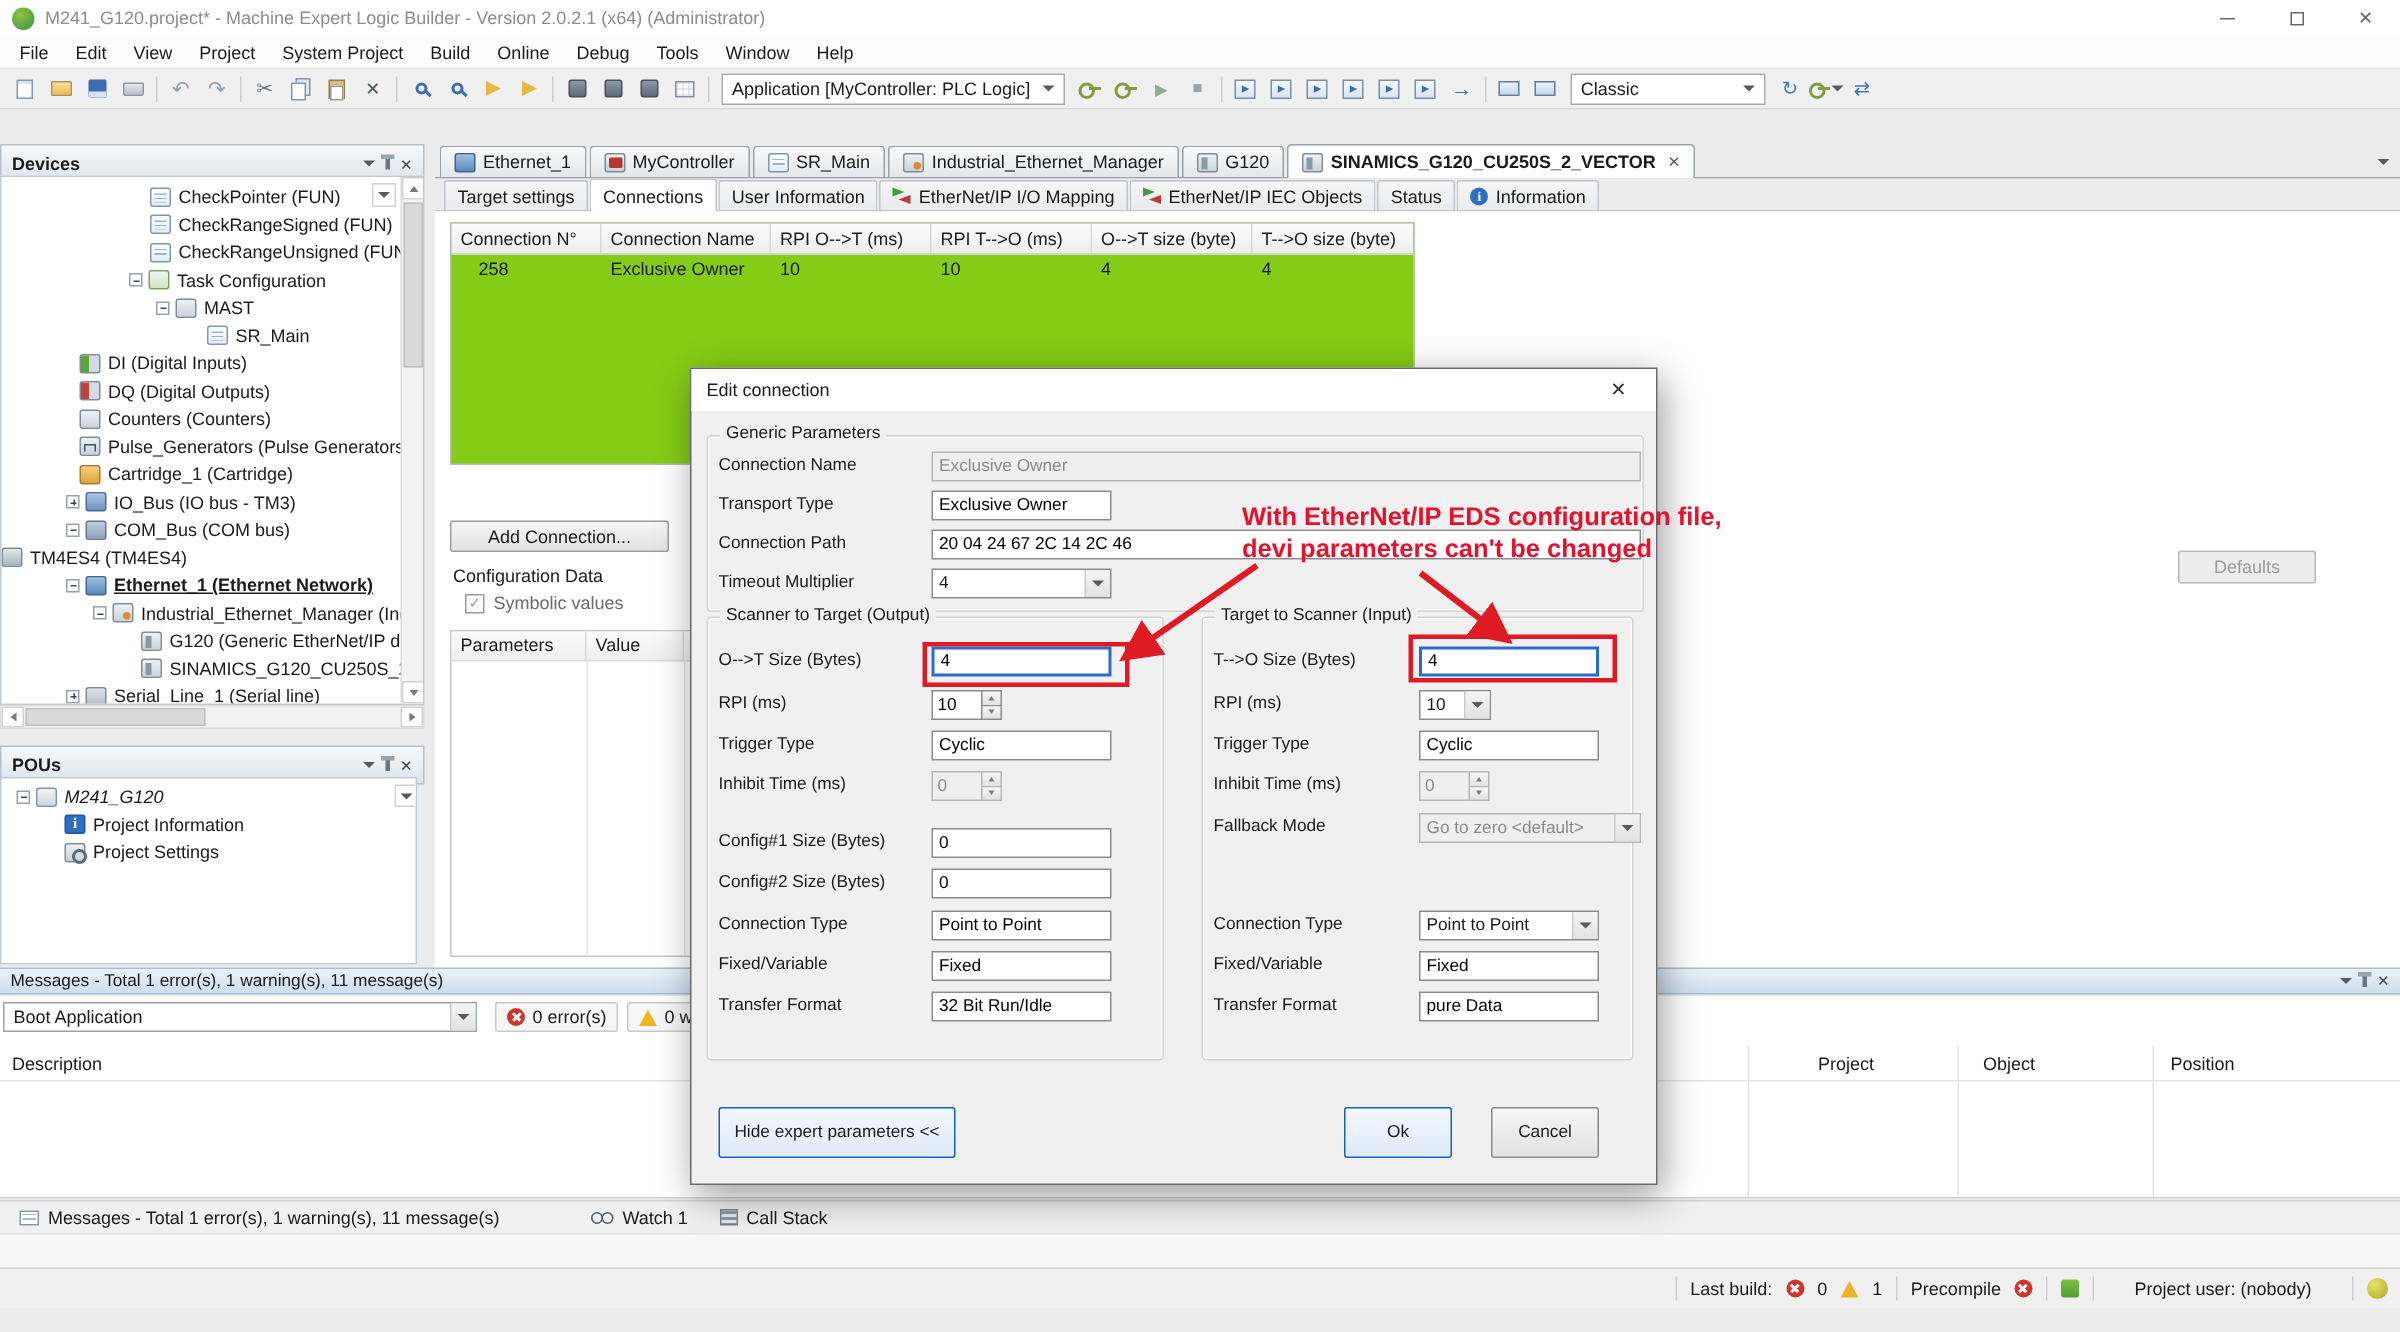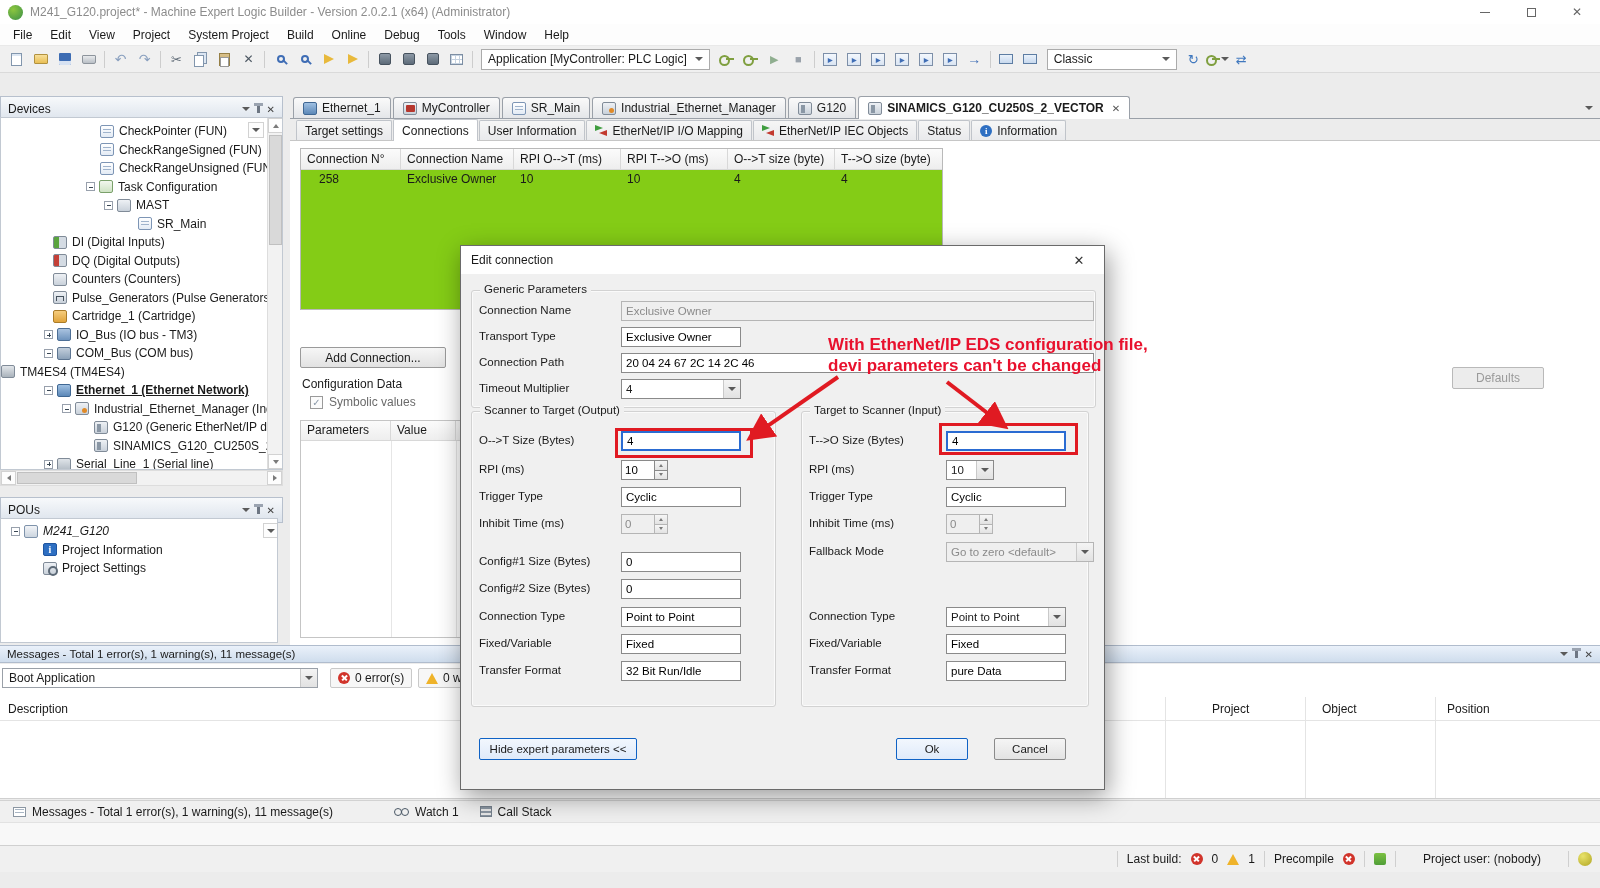--- a/index.html
+++ b/index.html
@@ -49,21 +49,21 @@
 .gl-key::before { content:""; position:absolute; left:0; top:0; width:7px; height:7px; border:2px solid #7f9f3f; border-radius:50%; }
 .gl-key::after { content:""; position:absolute; right:0; top:3px; width:8px; height:2px; background:#7f9f3f; }
 .gl-step { width:14px; height:13px; border:1px solid #7d8fa8; background:linear-gradient(#f4f8fd,#d9e4f2); display:flex; align-items:center; justify-content:center; }
 .gl-step::after { content:"▸"; color:#3f6db5; font-size:10px; }
 .gl-arrow::before { content:"→"; color:#3f6db5; font-size:14px; font-weight:bold; }
 .gl-screen { width:14px; height:10px; border:1px solid #5d7da3; background:linear-gradient(#eaf2fb,#c8d9ee); }
 .gl-refresh::before { content:"↻"; color:#4078be; font-size:13px; }
 .gl-sync::before { content:"⇄"; color:#4078be; font-size:13px; }
 
 
-.panel-hdr { height:21px; background:linear-gradient(#f7f9fb,#dce3ec); border:1px solid #b7c0cd; display:flex; align-items:center; padding:12px 7px; }
+.panel-hdr { height:21px; background:linear-gradient(#f7f9fb,#dce3ec); border:1px solid #b7c0cd; display:flex; align-items:center; padding:12px 7px;font-weight:bold; }
 .hdr-icons { margin-left:auto; display:flex; gap:7px; align-items:center; }
 .pin-ic { width:3px; height:8px; background:#6d7683; position:relative; }
 .pin-ic::before { content:""; position:absolute; top:-2px; left:-3px; width:9px; height:3px; background:#9aa3b0; }
 .x-ic::before { content:"✕"; font-size:10px; color:#444; }
 
 
 .tree-panel { background:#fff; border:1px solid #c2c9d2; overflow:hidden; }
 .trow { display:flex; align-items:center; height:18.5px; white-space:nowrap; overflow:hidden; }
 .exp { width:9px; height:9px; flex:0 0 auto; border:1px solid #98a0ac; background:#fff; position:relative; margin-right:4px; }
 .exp::before { content:""; position:absolute; left:1.5px; right:1.5px; top:3.5px; height:1px; background:#3a4754; }
@@ -169,21 +169,21 @@
 .combo.dis { background:#efefef; color:#8a8a8a; border-color:#b5b5b5; }
 .spin { position:absolute; height:20px; display:flex; }
 .spin input { width:33px; height:20px; border:1px solid #8a8a8a; border-right:none; font:11.5px "Liberation Sans",sans-serif; padding:0 3px; background:#fff; }
 .spin.dis input { background:#efefef; color:#8a8a8a; border-color:#b5b5b5; }
 .spin-btns { width:14px; display:flex; flex-direction:column; }
 .spin-b { flex:1; border:1px solid #8a8a8a; background:linear-gradient(#f6f6f6,#e2e2e2); display:flex; align-items:center; justify-content:center; }
 .spin-b + .spin-b { border-top:none; }
 .spin.dis .spin-b { border-color:#b5b5b5; }
 .t-up.small { border-left-width:2.5px;border-right-width:2.5px;border-bottom-width:3px; }
 .t-dn.small { border-left-width:2.5px;border-right-width:2.5px;border-top-width:3px; }
-.dlg-btn { position:absolute; height:22px; display:flex; align-items:center; justify-content:center; font-size:11.5px; border-radius:2px; }
+.dlg-btn { position:absolute; height:34px; display:flex; align-items:center; justify-content:center; font-size:11.5px; border-radius:2px; }
 .blue-b { border:1px solid #0f62c5; background:linear-gradient(#f2f7fd,#dfeafa); }
 .gray-b { border:1px solid #8a8a8a; background:linear-gradient(#f5f5f5,#e3e3e3); }
 
 
 .red-box { position:absolute; border:3px solid #e01a22; z-index:66; pointer-events:none; }
 .anno-text { position:absolute; left:828px; top:334px; z-index:66; color:#e8112d; font-weight:bold; font-size:17px; line-height:21px; pointer-events:none; white-space:nowrap; }
 .anno-svg { position:absolute; left:0; top:0; width:1600px; height:888px; z-index:65; pointer-events:none; }
 </style>
 </head>
 <body>

